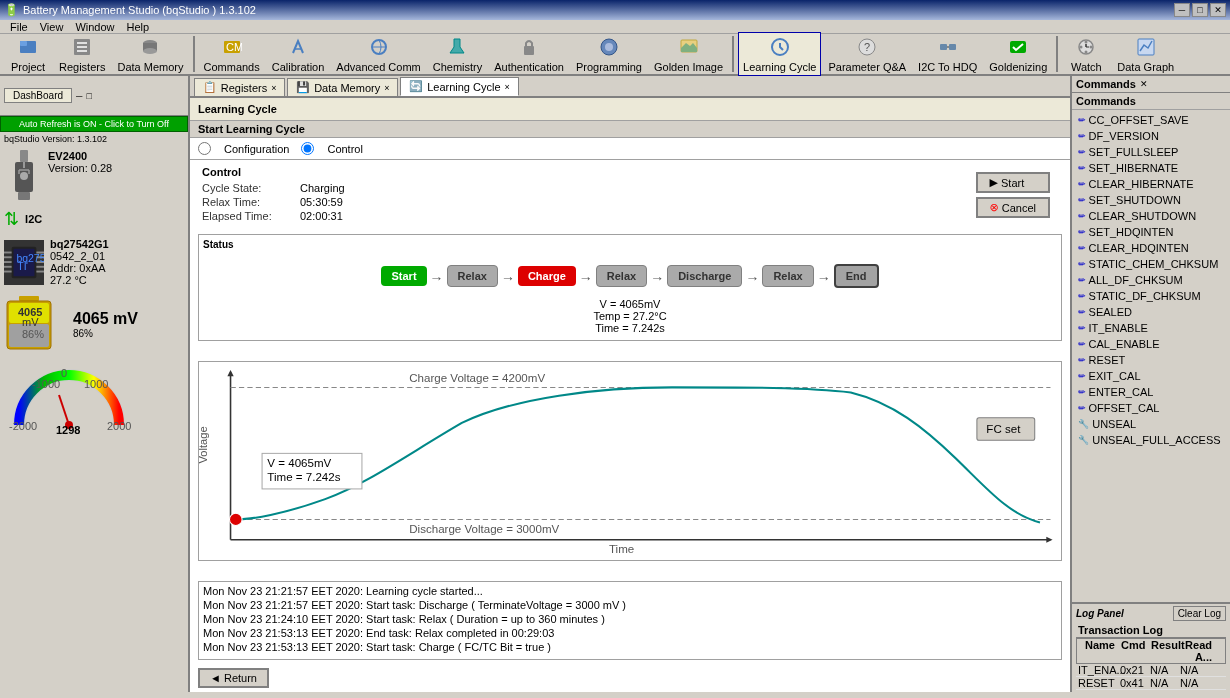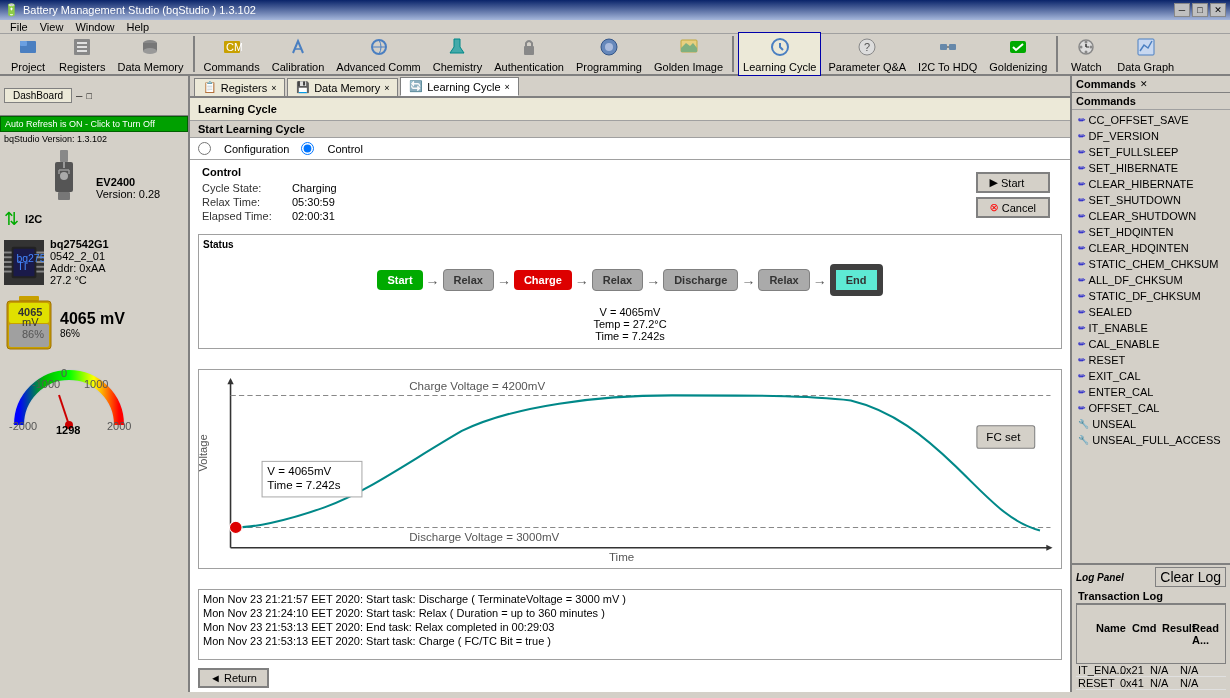--- a/index.html
+++ b/index.html
@@ -21,64 +21,64 @@
     .toolbar-btn-icon { width: 24px; height: 24px; display: flex; align-items: center; justify-content: center; }
     .toolbar-separator { width: 2px; height: 36px; background: #808080; margin: 0 2px; }
     
     
     .main-layout { display: flex; height: calc(698px - 82px); }
     
     
     .left-panel { width: 190px; background: #d4d0c8; border-right: 2px solid #808080; display: flex; flex-direction: column; }
     .dashboard-tab { background: #d4d0c8; border-bottom: 1px solid #808080; padding: 12px 4px; display: flex; align-items: center; gap: 4px; }
     .dashboard-tab-btn { background: #ece9d8; border: 1px solid #808080; padding: 1px 8px; font-size: 10px; cursor: pointer; }
-    .auto-refresh-badge { background: #00a000; color: white; padding: 2px 4px; font-size: 9px; cursor: pointer; border: 1px solid #006000; }
+    .auto-refresh-badge { background: #00a000; color: white; padding: 2px 4px; font-size: 9px; cursor: pointer; border: 1px solid #006000; text-align: center; }
     .version-text { font-size: 9px; padding: 2px 4px; }
-    .device-section { padding: 4px; display: flex; align-items: flex-end; gap: 12px; margin-left: 40px; }
+    .device-section { padding: 4px; display: flex; align-items: flex-start; gap: 4px; }
     .usb-icon { width: 40px; height: 50px; display: flex; align-items: center; justify-content: center; }
     .device-info { font-size: 10px; }
     .i2c-section { padding: 4px; display: flex; align-items: center; gap: 6px; }
     .arrows-icon { font-size: 18px; color: #00aa00; }
     .chip-section { padding: 4px; display: flex; align-items: center; gap: 6px; }
     .chip-icon { width: 40px; height: 45px; background: #333; display: flex; align-items: center; justify-content: center; position: relative; }
     .chip-info { font-size: 10px; }
-    .battery-section { padding: 4px; display: flex; align-items: center; gap: 6px; }
+    .battery-section { padding: 4px; display: flex; align-items: center; gap: 19px; }
     .gauge-section { padding: 2px 4px; }
     
     
     .center-content { flex: 1; display: flex; flex-direction: column; background: #d4d0c8; }
     .tab-bar { background: #d4d0c8; height: 22px; display: flex; align-items: flex-end; padding: 0 4px; border-bottom: 2px solid #808080; }
     .tab { background: #ece9d8; border: 1px solid #808080; border-bottom: none; padding: 2px 8px; cursor: pointer; font-size: 10px; margin-right: 2px; display: flex; align-items: center; gap: 4px; }
     .tab.active { background: white; border-bottom: 1px solid white; }
     .tab-close { font-size: 9px; cursor: pointer; }
     
     .content-area { flex: 1; background: white; display: flex; flex-direction: column; overflow: hidden; }
     .content-header { background: #ece9d8; border-bottom: 1px solid #a0a0a0; padding: 4px 8px; font-size: 12px; font-weight: bold; }
     .section-title { background: #d4d0c8; padding: 2px 8px; font-size: 11px; font-weight: bold; border-bottom: 1px solid #a0a0a0; }
     
     .tabs-config { display: flex; align-items: center; border-bottom: 1px solid #a0a0a0; padding: 4px 8px; gap: 12px; }
     .radio-tab { display: flex; align-items: center; gap: 13px; cursor: pointer; }
     
     .control-section { padding: 6px 12px; }
     .control-title { font-weight: bold; margin-bottom: 4px; }
-    .control-row { display: flex; align-items: center; margin-bottom: 2px; }
+    .control-row { display: flex; align-items: center; gap: 8px; margin-bottom: 2px; }
     .control-label { width: 90px; color: #333; }
     .control-value { color: #000; }
     .btn-start { background: #d4d0c8; border: 2px solid #808080; padding: 2px 12px; cursor: pointer; display: flex; align-items: center; gap: 3px; }
     .btn-cancel { background: #d4d0c8; border: 2px solid #808080; padding: 2px 12px; cursor: pointer; display: flex; align-items: center; gap: 3px; }
     
     .status-section { border: 1px solid #a0a0a0; margin: 4px 8px; padding: 4px; }
     .status-title { font-weight: bold; margin-bottom: 6px; font-size: 10px; }
     .cycle-flow { display: flex; align-items: center; justify-content: center; gap: 3px; padding: 8px; }
     .cycle-node { padding: 4px 10px; border-radius: 4px; font-size: 11px; font-weight: bold; color: white; }
     .node-start { background: #00aa00; }
     .node-relax { background: #aaaaaa; color: #333; border: 1px solid #808080; }
     .node-charge { background: #dd0000; }
     .node-discharge { background: #aaaaaa; color: #333; border: 1px solid #808080; }
-    .node-end { background: #5eead4; color: #333; border: 6px solid #404040; }
+    .node-end { background: #a3a3a3; color: #333; border: 2px solid #404040; }
     .arrow { color: #555; font-size: 14px; }
     .voltage-info { text-align: center; font-size: 10px; padding: 2px; }
     
     
     .chart-area { margin: 16px 8px; border: 1px solid #a0a0a0; position: relative; height: 200px; }
     .chart-svg { width: 100%; height: 100%; }
     
     
     .log-area { margin: 4px 8px; border: 1px solid #a0a0a0; height: 90px; overflow-y: auto; padding: 2px 4px; font-size: 10px; background: white; }
     .log-entry { padding: 1px 0; }
@@ -89,23 +89,23 @@
     
     .right-panel { width: 160px; background: #d4d0c8; border-left: 2px solid #808080; display: flex; flex-direction: column; }
     .right-tab { background: #d4d0c8; border-bottom: 1px solid #808080; padding: 2px 4px; display: flex; align-items: center; gap: 4px; }
     .commands-list { flex: 1; overflow-y: auto; padding: 2px; }
     .cmd-item { display: flex; align-items: center; gap: 3px; padding: 2px 4px; cursor: pointer; font-size: 10px; }
     .cmd-icon { color: #0000cc; font-size: 9px; }
     
     .log-panel { border-top: 2px solid #808080; padding: 2px 4px; }
     .log-panel-header { display: flex; justify-content: space-between; align-items: center; margin-bottom: 2px; }
     .log-panel-title { font-weight: bold; font-size: 10px; font-style: italic; }
-    .clear-log-btn { background: #d4d0c8; border: 1px solid #808080; padding: 1px 4px; cursor: pointer; font-size: 14px; }
+    .clear-log-btn { background: #d4d0c8; border: 1px solid #808080; padding: 1px 4px; cursor: pointer; font-size: 10px; }
     .transaction-log { font-size: 10px; }
-    .trans-header { display: flex; gap: 2px; background: #d4d0c8; padding: 17px; font-size: 9px; font-weight: bold; border: 1px solid #808080; }
+    .trans-header { display: flex; gap: 2px; background: #d4d0c8; padding: 0; font-size: 9px; font-weight: bold; border: 1px solid #808080; text-align: right; }
     .trans-col { padding: 0 2px; }
     .trans-row { display: flex; gap: 2px; border-bottom: 1px solid #e0e0e0; font-size: 9px; }
 
     .control-actions-row { display: flex; justify-content: space-between; align-items: flex-start; }
     .control-info { flex: 1; }
     .control-btns { display: flex; flex-direction: column; gap: 4px; padding-right: 8px; margin-top: 6px; }
   </style>
 </head>
 <body>
 
@@ -520,20 +520,21 @@
           <text x="8" y="100" font-size="10" fill="#555" transform="rotate(-90, 8, 100)">Voltage</text>
 
           <text x="390" y="188" font-size="10" fill="#555">Time</text>
 
           <rect x="740" y="55" width="55" height="22" fill="#d4d0c8" stroke="#808080" stroke-width="1" rx="2"></rect>
           <text x="749" y="70" font-size="10" fill="#000">FC set</text>
         </svg>
       </div>
 
       <div class="log-area">
+        <div class="log-entry">Mon Nov 23 21:21:57 EET 2020: Learning cycle started...</div>
         <div class="log-entry">Mon Nov 23 21:21:57 EET 2020: Start task: Discharge ( TerminateVoltage = 3000 mV )</div>
         <div class="log-entry">Mon Nov 23 21:24:10 EET 2020: Start task: Relax ( Duration = up to 360 minutes )</div>
         <div class="log-entry">Mon Nov 23 21:53:13 EET 2020: End task: Relax completed in 00:29:03</div>
         <div class="log-entry">Mon Nov 23 21:53:13 EET 2020: Start task: Charge ( FC/TC Bit = true )</div>
       </div>
 
       <div class="return-btn-area">
         <button class="return-btn">
           <span>◄ Return</span>
         </button>

